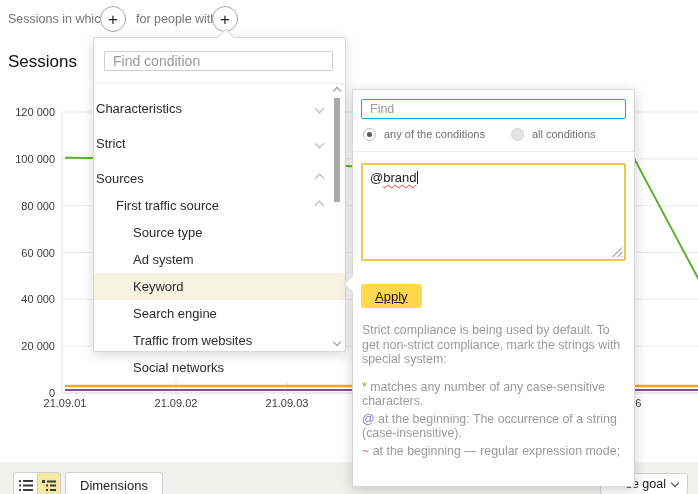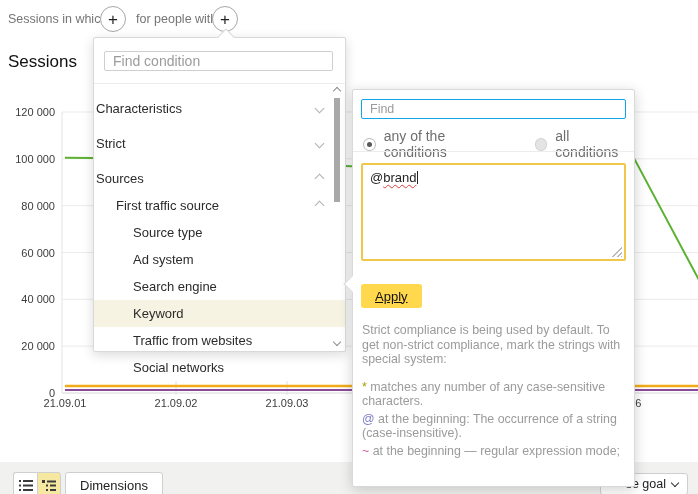--- a/index.html
+++ b/index.html
@@ -111,21 +111,21 @@
     background:#fff; border-left:1px solid #d9d9d9; border-bottom:1px solid #d9d9d9;
     transform:rotate(45deg);
   }
   .pp-search {
     position:absolute; left:8px; top:9px; width:265px; height:20px;
     border:1px solid #0ea5e9; border-radius:2px; font-size:12.5px; padding:0 8px;
     font-family:inherit; color:#333; outline:none;
   }
   .pp-search::placeholder { color:#9b9b9b; }
   .radio-row { position:absolute; left:10px; top:38px; display:flex; gap:26px; }
-  .radio-opt { display:flex; align-items:center; gap:8px; font-size:14px; color:#6e6e6e; cursor:pointer; }
+  .radio-opt { display:flex; align-items:flex-start; gap:8px; font-size:11px; color:#6e6e6e; cursor:pointer; }
   .radio-dot { width:13px; height:13px; border-radius:50%; background:#e4e4e4; border:1px solid #d2d2d2; position:relative; }
   .radio-opt.selected .radio-dot { background:#fff; border:1px solid #bdbdbd; }
   .radio-opt.selected .radio-dot::after {
     content:""; position:absolute; left:3px; top:3px; width:5px; height:5px;
     border-radius:50%; background:#5a5a5a;
   }
   .pp-divider { position:absolute; left:0; top:61px; width:281px; border-top:1px solid #ececec; }
   .pp-textarea {
     position:absolute; left:8px; top:73px; width:265px; height:98px;
     border:2px solid #f0c74b; border-radius:2px; background:#fff;
@@ -248,25 +248,25 @@
         <div class="dd-item lvl1">
           <span>First traffic source</span>
           <span class="chev up"></span>
         </div>
         <div class="dd-item lvl2">
           <span>Source type</span>
         </div>
         <div class="dd-item lvl2">
           <span>Ad system</span>
         </div>
-        <div class="dd-item lvl2">
-          <span>Search engine</span>
-        </div>
         <div class="dd-item lvl2 selected">
           <span>Keyword</span>
+        </div>
+        <div class="dd-item lvl2">
+          <span>Search engine</span>
         </div>
         <div class="dd-item lvl2">
           <span>Traffic from websites</span>
         </div>
         <div class="dd-item lvl2">
           <span>Social networks</span>
         </div>
       </div>
     <div class="sb">
       <span class="sb-caret up"></span>

